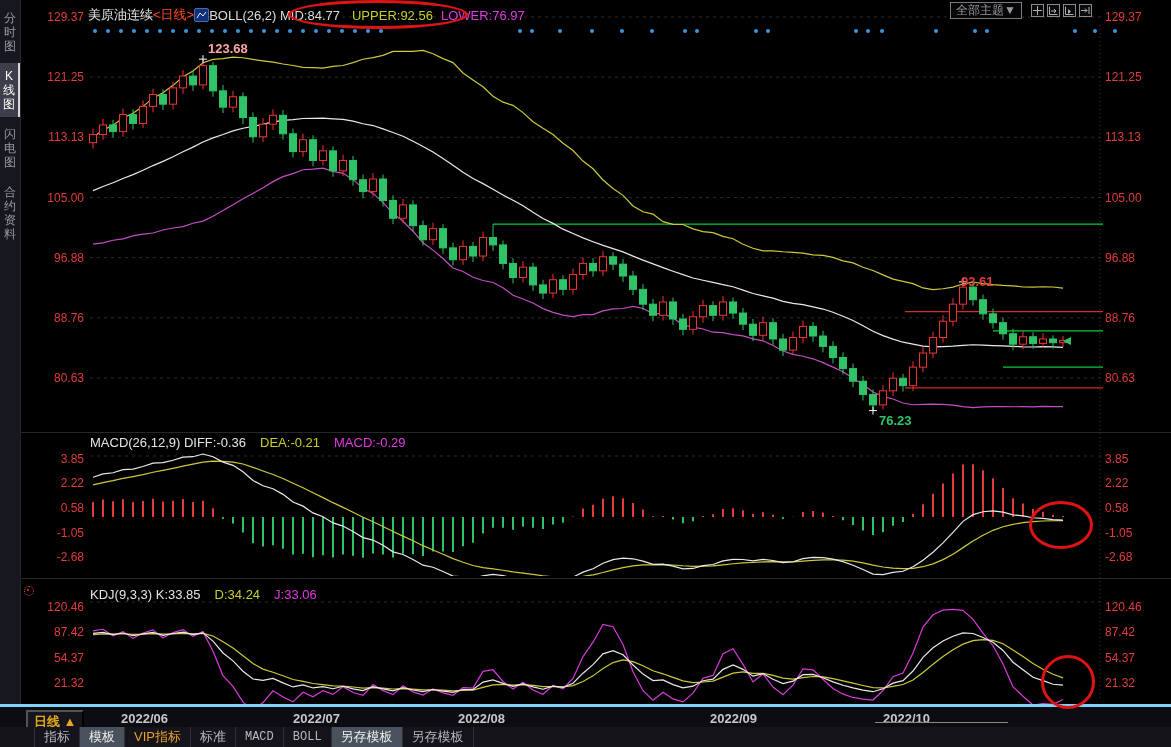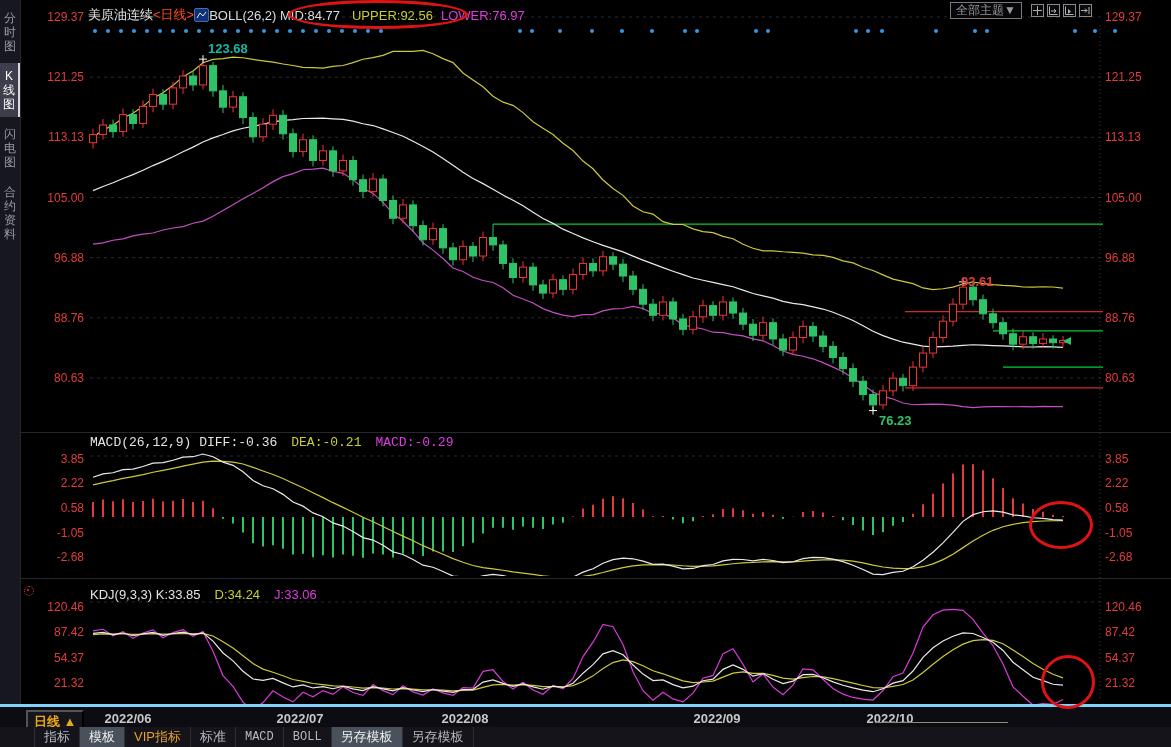--- a/index.html
+++ b/index.html
@@ -31,21 +31,21 @@
   
   .phead{position:absolute;left:90px;font-size:13px;white-space:nowrap;}
   .ph-w{color:#e4e4e4;} .ph-y{color:#c9cf2a;margin-left:14px;} .ph-m{color:#e23ae2;margin-left:14px;}
   
   .plabel{position:absolute;font-size:13px;font-weight:bold;}
   
   .hdiv{position:absolute;left:20px;width:1151px;height:1px;background:#26262e;}
   
   #daterow{position:absolute;left:0;top:704px;width:1171px;height:23px;background:#0c0c12;border-top:3px solid #7dd3fc;}
   .period-btn{position:absolute;left:26px;top:3px;color:#e8a91c;font-size:13px;font-weight:bold;cursor:pointer;background:#15151b;padding:1px 6px;}
-  .date-tick{position:absolute;top:4px;width:80px;margin-left:-40px;text-align:center;color:#c8c8c8;font-size:13px;font-weight:bold;}
+  .date-tick{position:absolute;top:4px;width:80px;margin-left:-40px;text-align:right;color:#c8c8c8;font-size:13px;font-weight:bold;}
   #scrollthumb{position:absolute;left:875px;top:722px;width:133px;height:1px;background:#8a8a7c;cursor:pointer;}
   
   #toolbar{position:absolute;left:0;top:727px;width:1171px;height:20px;background:#14141a;display:flex;align-items:stretch;padding-left:34px;box-sizing:border-box;}
   .tb-item{color:#b8b8c0;font-size:13px;padding:1px 9px;cursor:pointer;border-right:1px solid #2e2e36;display:flex;align-items:center;}
   .tb-item:first-child{border-left:1px solid #2e2e36;}
   .tb-item.selected{background:#49525c;color:#f0f0f0;}
   .tb-item.vip{color:#e8a030;}
   .tb-item.mono{font-family:"Liberation Mono","DejaVu Sans Mono",monospace;font-size:12px;}
   
   .red-circle{position:absolute;border:3px solid #de1414;border-radius:50%;}
@@ -500,21 +500,21 @@
           <path d="M4,4 l3,2.5 -3,2.5 z" fill="#b0b0b0"></path>
         </svg>
       </button>
     <button class="ctl-btn">
         <svg width="11" height="11">
           <path d="M1,5.5 l6,0 M5,3.5 l2,2 -2,2 M9,2 v7" fill="none" stroke="#b0b0b0"></path>
         </svg>
       </button>
   </div>
 
-  <div class="phead" style="top:435px;font-family:Liberation Mono, monospace;">
+  <div class="phead" style="top:435px;">
     <span class="ph-w">MACD(26,12,9) DIFF:-0.36</span><span class="ph-y">DEA:-0.21</span><span class="ph-m">MACD:-0.29</span>
   </div>
   <div class="phead" style="top:587px;">
     <span class="ph-w">KDJ(9,3,3) K:33.85</span><span class="ph-y">D:34.24</span><span class="ph-m">J:33.06</span>
   </div>
 
   <div class="hdiv" style="top:432px"></div>
   <div class="hdiv" style="top:578px"></div>
   <div class="marker-ico"></div>
 
@@ -546,21 +546,21 @@
       <div class="ax l" style="top:600px">120.46</div>
       <div class="ax r" style="top:600px">120.46</div>
       <div class="ax l" style="top:625.493664px">87.42</div>
       <div class="ax r" style="top:625.493664px">87.42</div>
       <div class="ax l" style="top:650.995044px">54.37</div>
       <div class="ax r" style="top:650.995044px">54.37</div>
       <div class="ax l" style="top:676.4964239999999px">21.32</div>
       <div class="ax r" style="top:676.4964239999999px">21.32</div>
     </div>
   <div id="price-labels">
-      <div class="plabel" style="left:208px;top:41.14582999999998px;color:#14b8a6">123.68</div>
+      <div class="plabel" style="left:208px;top:41.14582999999998px;color:#fca5a5">123.68</div>
       <div class="plabel" style="left:961px;top:274px;color:#e13c3c">93.61</div>
       <div class="plabel" style="left:879px;top:412.60798px;color:#2fc368">76.23</div>
     </div>
 
   <div id="daterow">
     <button class="period-btn">日线 ▲</button>
   <div class="date-tick" style="left:128px">2022/06</div>
       <div class="date-tick" style="left:300px">2022/07</div>
       <div class="date-tick" style="left:465px">2022/08</div>
       <div class="date-tick" style="left:717px">2022/09</div>

